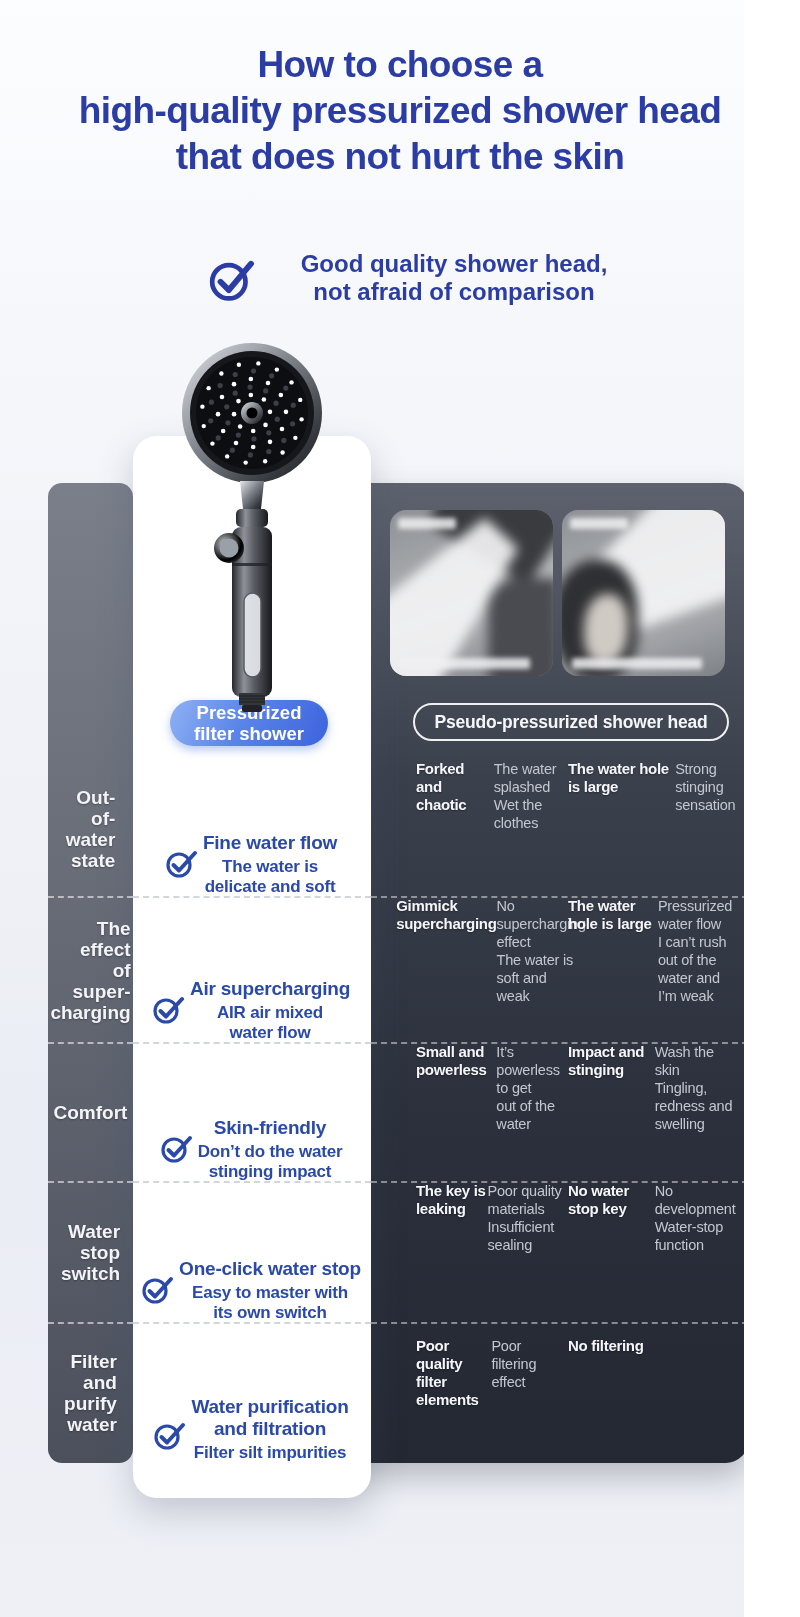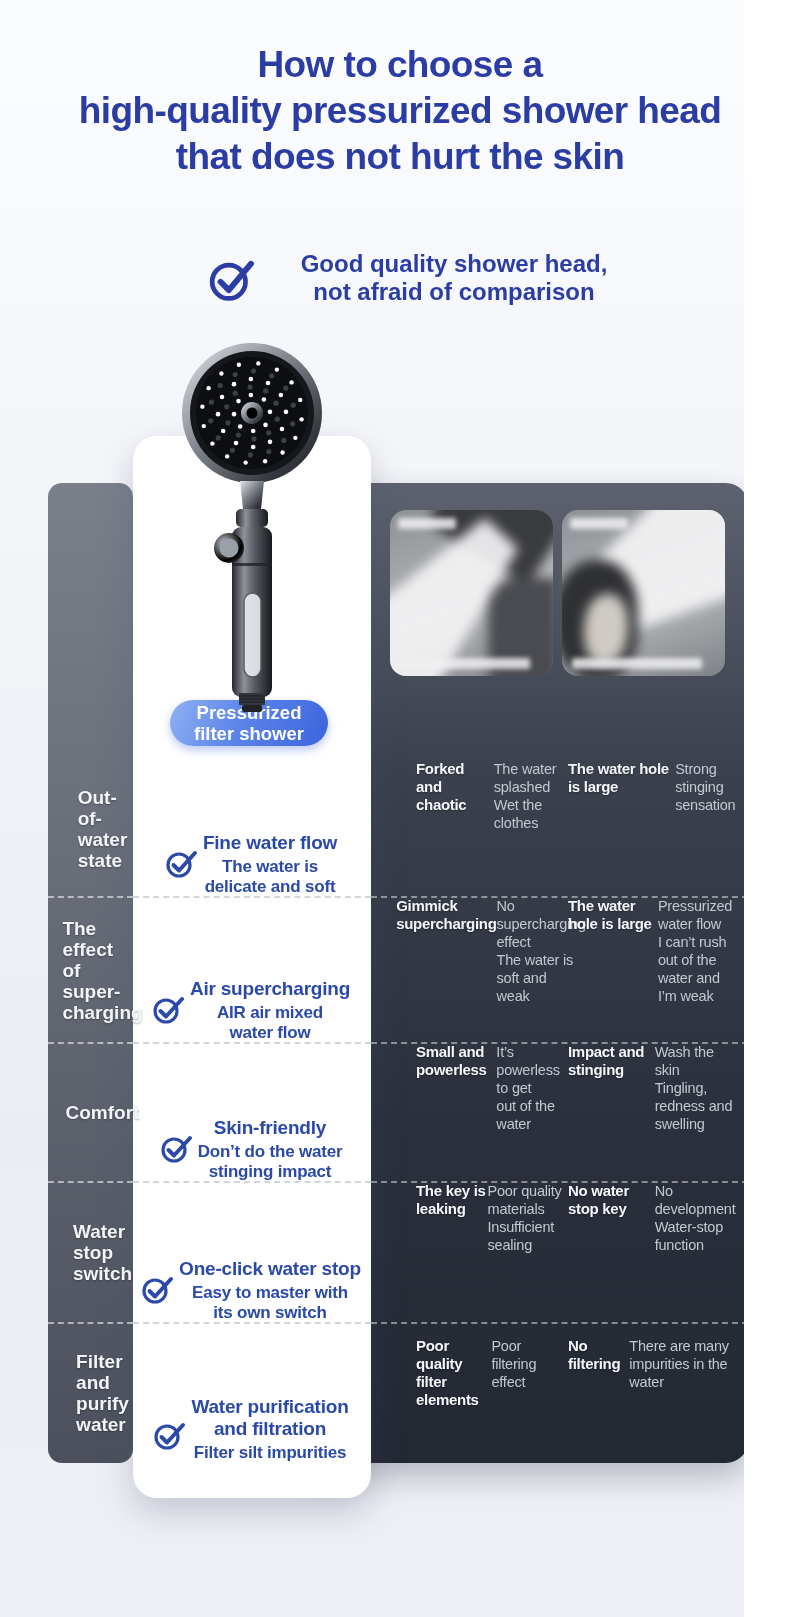--- a/index.html
+++ b/index.html
@@ -57,22 +57,22 @@
   .r0{top:760px;height:137px}
   .r1{top:897px;height:146px}
   .r2{top:1043px;height:139px}
   .r3{top:1182px;height:141px}
   .r4{top:1323px;height:140px}
   .dash{position:absolute;top:-1px;height:0;border-top:2px dashed;}
   .dash.a{left:0;width:85px;border-color:rgba(255,255,255,.55);}
   .dash.b{left:85px;width:238px;border-color:rgba(125,135,155,.35);}
   .dash.c{left:323px;width:377px;border-color:rgba(255,255,255,.45);}
 
-  .cell-label{position:absolute;left:12px;top:0;width:85px;height:100%;
-        display:flex;align-items:center;justify-content:center;text-align:left;
+  .cell-label{position:absolute;left:0;top:0;width:85px;height:100%;
+        display:flex;align-items:center;justify-content:center;text-align:right;
         color:#f3f4f7;font-size:19px;font-weight:bold;line-height:21px;white-space:pre-line;
         text-shadow:0 1px 2px rgba(0,0,0,.3);}
   .cell-good{position:absolute;left:85px;top:0;width:238px;height:100%;
         display:flex;align-items:flex-end;justify-content:center;}
   .good-inner{position:relative;padding-left:36px;text-align:center;color:#2a49a8;max-width:196px;}
   .good-check{position:absolute;left:-2px;top:12px;width:36px;height:36px;}
   .good-title{font-size:19px;font-weight:bold;line-height:22px;white-space:pre-line;letter-spacing:-0.2px;}
   .good-body{font-size:17px;font-weight:600;line-height:20px;margin-top:3px;white-space:pre-line;letter-spacing:-0.2px;}
 
   .cell-bad{position:absolute;top:0;height:100%;display:flex;flex-direction:row;justify-content:center;}
@@ -122,20 +122,21 @@
       <div class="cone t2-cone"></div>
         <div class="t2-face"></div>
         <div class="t2-skin"></div>
     </div>
     <div class="bar bar-top"></div>
     <div class="bar bar-bottom"></div>
   </div>
 
   <div class="pill">Pressurized
 filter shower</div>
+  <div class="chip">Pseudo-pressurized shower head</div>
 
   <svg class="product" viewBox="0 0 160 380">
     <defs>
       <linearGradient id="gchrome" x1="0" y1="0" x2="1" y2="1">
         <stop offset="0" stop-color="#e2e5ea"></stop>
           <stop offset="0.45" stop-color="#7c8088"></stop>
         <stop offset="0.8" stop-color="#35383e"></stop>
           <stop offset="1" stop-color="#1a1c20"></stop>
       </linearGradient>
       <linearGradient id="ghandle" x1="0" y1="0" x2="1" y2="0">
@@ -370,18 +371,16 @@
         <div class="good-body">Filter silt impurities</div>
       </div>
     </div>
     <div class="cell-bad pos-a top">
       <div class="bad-title">Poor quality filter
 elements</div>
       <div class="bad-body">Poor filtering effect</div>
     </div>
     <div class="cell-bad pos-b top">
       <div class="bad-title">No filtering</div>
-      <div class="bad-body">There are many
-impurities in the water</div>
     </div>
   </div>
 
 </div>
 
 </body></html>

